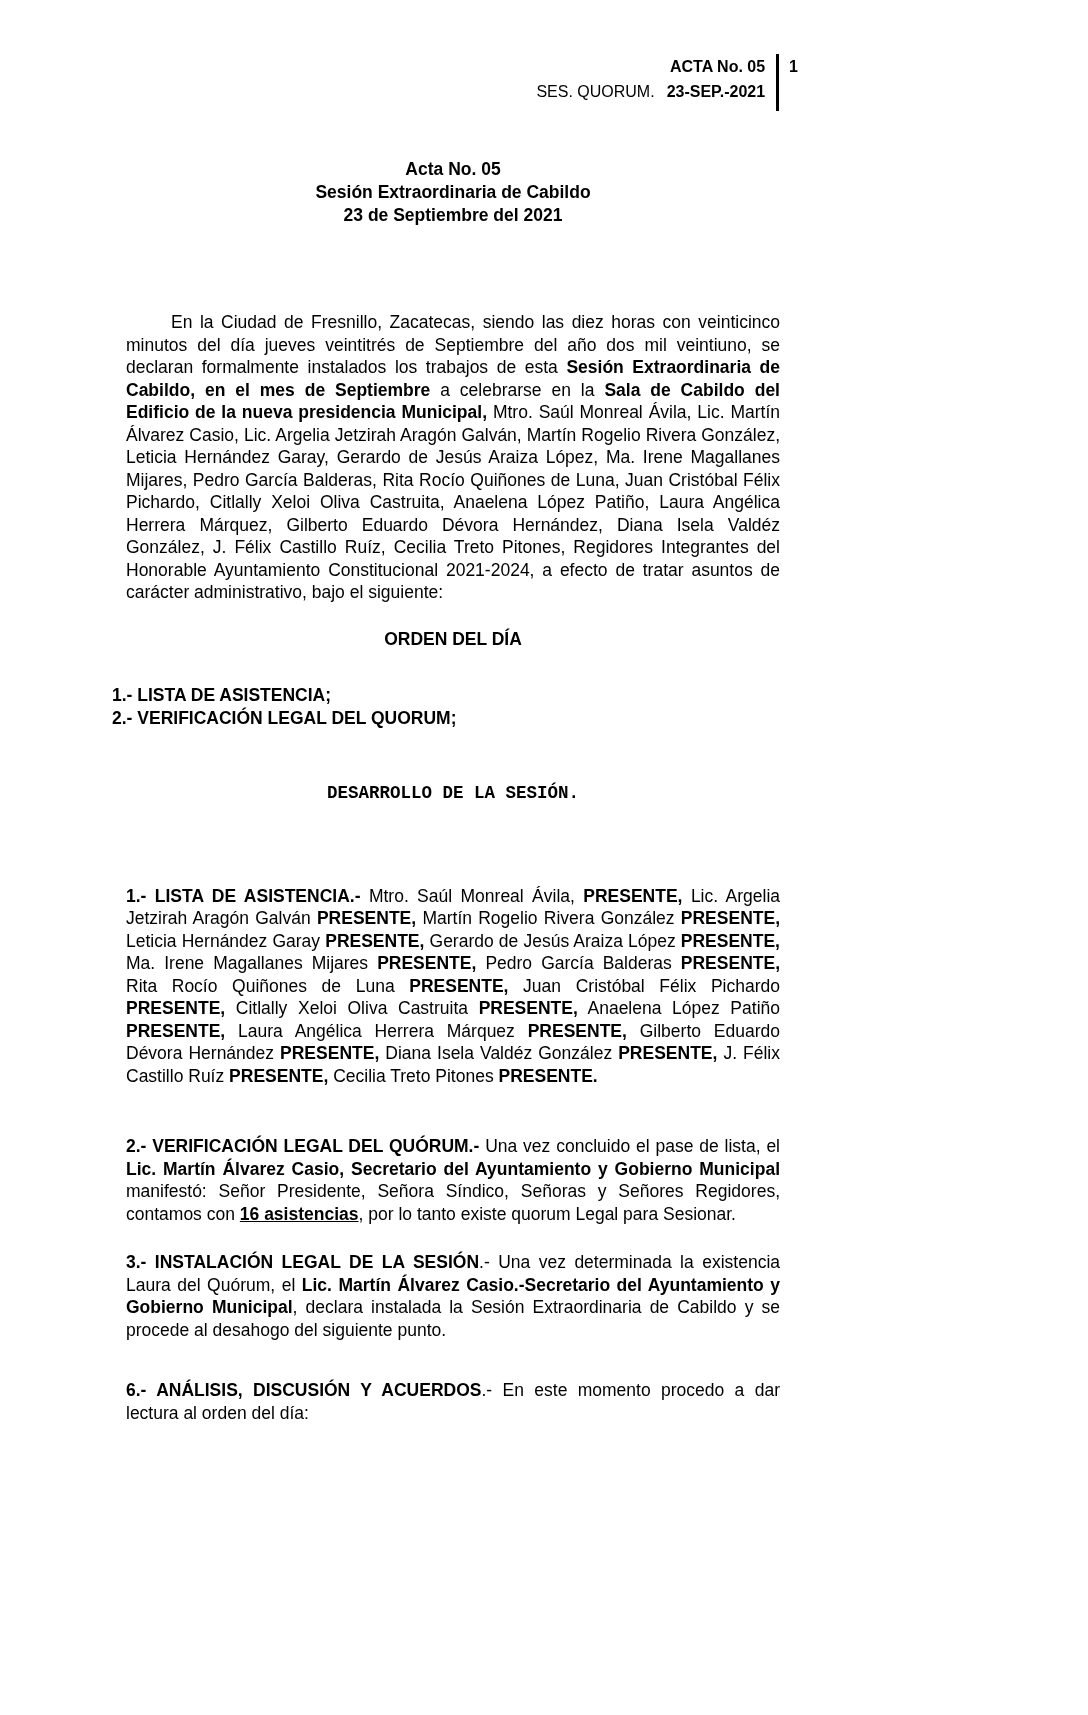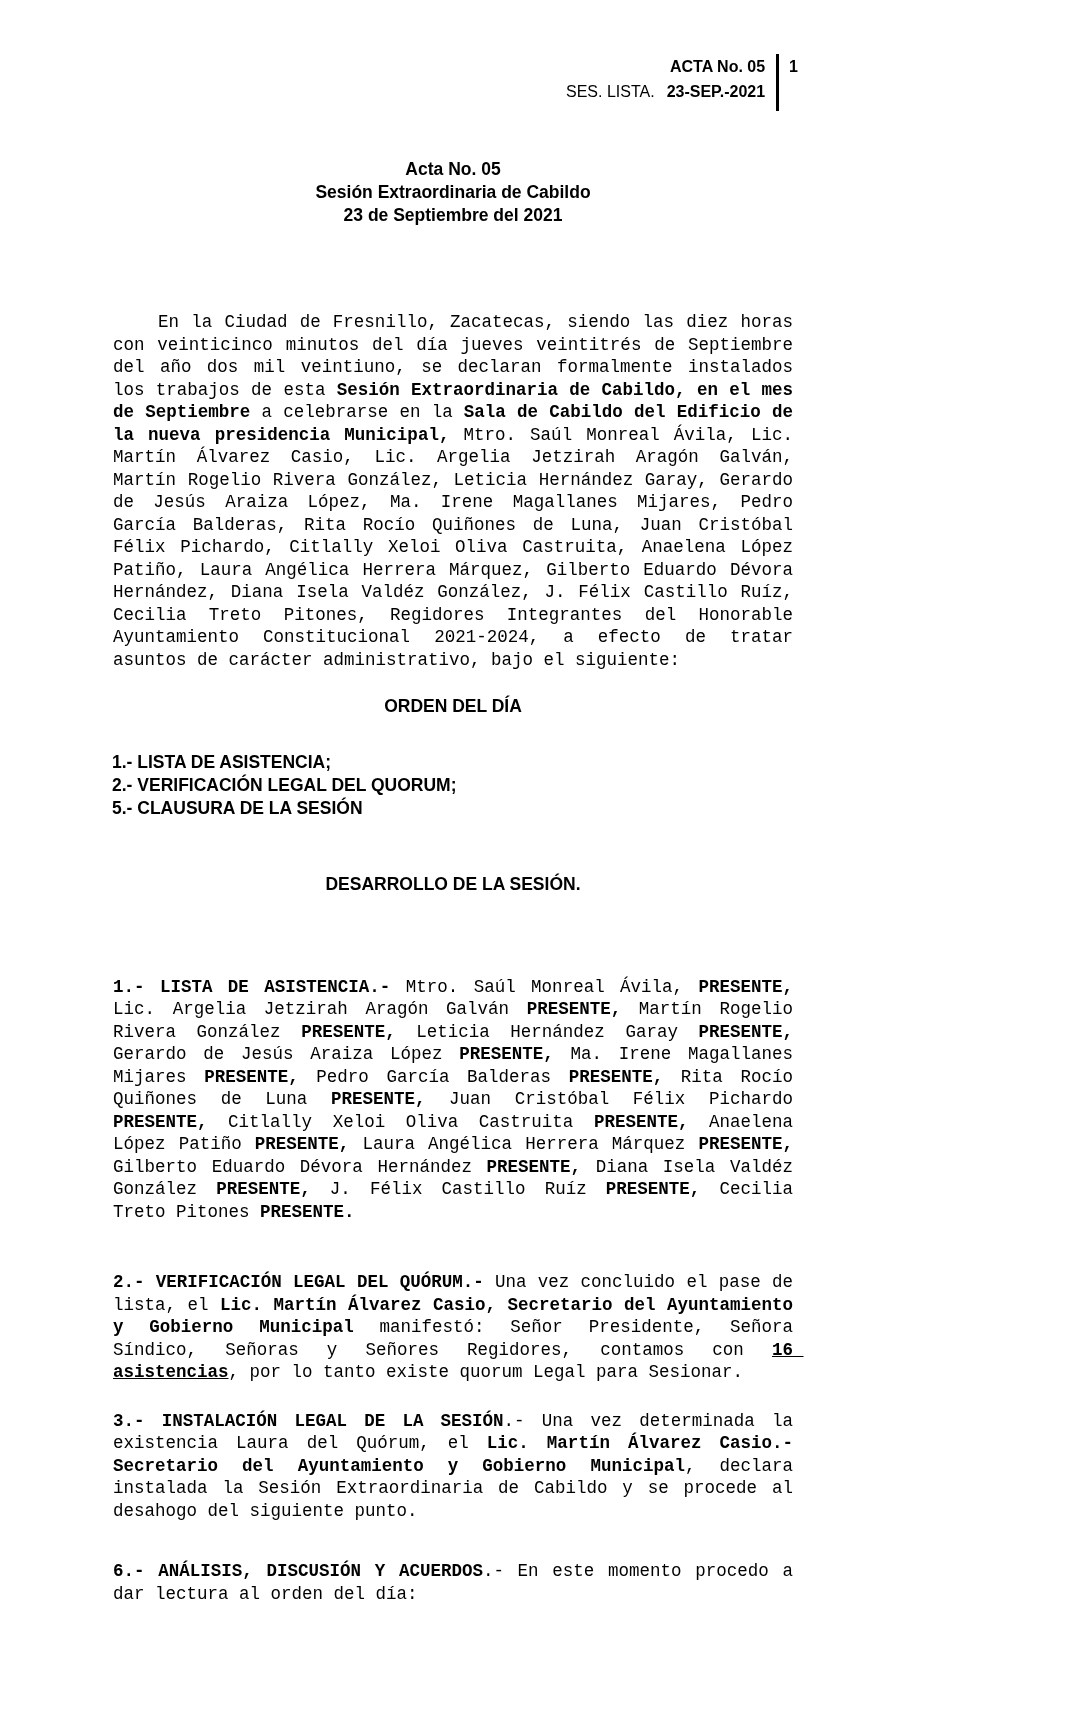--- a/index.html
+++ b/index.html
@@ -39,80 +39,78 @@
   
   .content { padding: 0 110px 0 112px; }
   .title-block {
     padding-top: 158px;
     text-align: center;
     font-weight: bold;
     font-size: 17.5px;
     line-height: 23px;
   }
   .para {
-    margin: 1px;
+    margin: 14px;
     font-size: 17.5px;
     line-height: 22.5px;
     text-align: justify;
-    font-family: Liberation Mono, monospace;
   }
   .para span { white-space: pre-wrap; }
   .indent { text-indent: 45px; margin-top: 84px; }
   .center-heading {
     margin: 0;
     text-align: center;
     font-weight: bold;
     font-size: 17.5px;
     line-height: 23px;
   }
   .orden-heading { margin-top: 24px; }
   .orden-list {
     margin-top: 33px;
     font-weight: bold;
     font-size: 17.5px;
     line-height: 23.2px;
   }
-  .desarrollo-heading { margin-top: 52px; }
+  .desarrollo-heading { margin-top: 52px; font-family: Liberation Mono, monospace; }
   .s1 { margin-top: 80px; }
   .s2 { margin-top: 48px; }
   .s3 { margin-top: 26px; }
   .s4 { margin-top: 38px; }
   .b { font-weight: bold; }
   .u { text-decoration: underline; }
 </style>
 </head>
 <body>
 
 <div class="page">
 
   <div class="header">
     <div class="header-lines">
       <div class="h1">ACTA No. 05</div>
-      <div class="h2"><span>SES. LISTA.</span><span class="date">23-SEP.-2021</span></div>
+      <div class="h2"><span>SES. QUORUM.</span><span class="date">23-SEP.-2021</span></div>
     </div>
     <div class="vrule"></div>
     <div class="pageno">1</div>
   </div>
 
   <div class="content">
 
     <div class="title-block">
       <div>Acta No. 05</div>
       <div>Sesión Extraordinaria de Cabildo</div>
       <div>23 de Septiembre del 2021</div>
     </div>
 
     <p class="para indent"><span>En la Ciudad de Fresnillo, Zacatecas, siendo las diez horas con veinticinco minutos del día jueves veintitrés de Septiembre del año dos mil veintiuno, se declaran formalmente instalados los trabajos de esta </span><span class="b">Sesión Extraordinaria de Cabildo, en el mes de Septiembre</span><span> a celebrarse en la </span><span class="b">Sala de Cabildo del Edificio de la nueva presidencia Municipal,</span><span> Mtro. Saúl Monreal Ávila, Lic. Martín Álvarez Casio, Lic. Argelia Jetzirah Aragón Galván, Martín Rogelio Rivera González, Leticia Hernández Garay, Gerardo de Jesús Araiza López, Ma. Irene Magallanes Mijares, Pedro García Balderas, Rita Rocío Quiñones de Luna, Juan Cristóbal Félix Pichardo, Citlally Xeloi Oliva Castruita, Anaelena López Patiño, Laura Angélica Herrera Márquez, Gilberto Eduardo Dévora Hernández, Diana Isela Valdéz González, J. Félix Castillo Ruíz, Cecilia Treto Pitones, Regidores Integrantes del Honorable Ayuntamiento Constitucional 2021-2024, a efecto de tratar asuntos de carácter administrativo, bajo el siguiente:</span></p>
 
     <h3 class="center-heading orden-heading">ORDEN DEL DÍA</h3>
 
     <div class="orden-list">
         <div>1.- LISTA DE ASISTENCIA;</div>
         <div>2.- VERIFICACIÓN LEGAL DEL QUORUM;</div>
-        <div>5.- CLAUSURA DE LA SESIÓN</div>
       </div>
 
     <h3 class="center-heading desarrollo-heading">DESARROLLO DE LA SESIÓN.</h3>
 
     <p class="para s1"><span class="b">1.- LISTA DE ASISTENCIA.-</span><span> Mtro. Saúl Monreal Ávila, </span><span class="b">PRESENTE,</span><span> Lic. Argelia Jetzirah Aragón Galván </span><span class="b">PRESENTE,</span><span> Martín Rogelio Rivera González </span><span class="b">PRESENTE,</span><span> Leticia Hernández Garay </span><span class="b">PRESENTE,</span><span> Gerardo de Jesús Araiza López </span><span class="b">PRESENTE,</span><span> Ma. Irene Magallanes Mijares </span><span class="b">PRESENTE,</span><span> Pedro García Balderas </span><span class="b">PRESENTE,</span><span> Rita Rocío Quiñones de Luna </span><span class="b">PRESENTE,</span><span> Juan Cristóbal Félix Pichardo </span><span class="b">PRESENTE,</span><span> Citlally Xeloi Oliva Castruita </span><span class="b">PRESENTE,</span><span> Anaelena López Patiño </span><span class="b">PRESENTE,</span><span> Laura Angélica Herrera Márquez </span><span class="b">PRESENTE,</span><span> Gilberto Eduardo Dévora Hernández </span><span class="b">PRESENTE,</span><span> Diana Isela Valdéz González </span><span class="b">PRESENTE,</span><span> J. Félix Castillo Ruíz </span><span class="b">PRESENTE,</span><span> Cecilia Treto Pitones </span><span class="b">PRESENTE.</span></p>
 
     <p class="para s2"><span class="b">2.- VERIFICACIÓN LEGAL DEL QUÓRUM.-</span><span> Una vez concluido el pase de lista, el </span><span class="b">Lic. Martín Álvarez Casio, Secretario del Ayuntamiento y Gobierno Municipal</span><span> manifestó: Señor Presidente, Señora Síndico, Señoras y Señores Regidores, contamos con </span><span class="b u">16 asistencias</span><span>, por lo tanto existe quorum Legal para Sesionar.</span></p>
 
     <p class="para s3"><span class="b">3.- INSTALACIÓN LEGAL DE LA SESIÓN</span><span>.- Una vez determinada la existencia Laura del Quórum, el </span><span class="b">Lic. Martín Álvarez Casio.-Secretario del Ayuntamiento y Gobierno Municipal</span><span>, declara instalada la Sesión Extraordinaria de Cabildo y se procede al desahogo del siguiente punto.</span></p>
 

